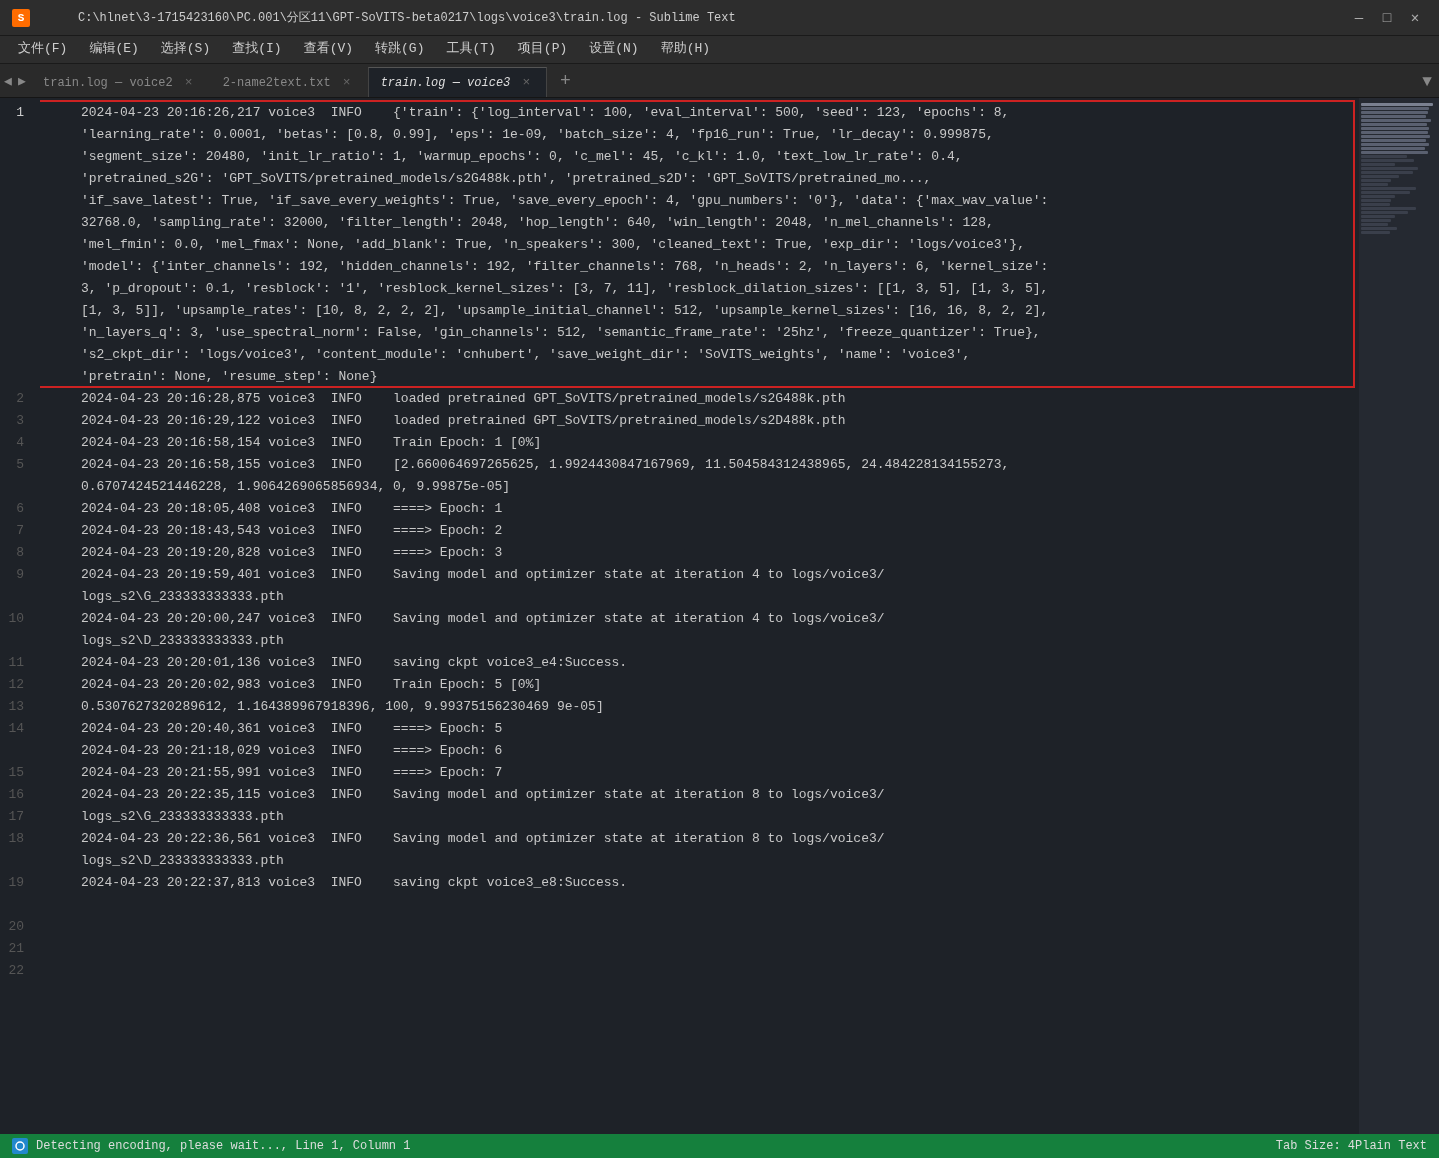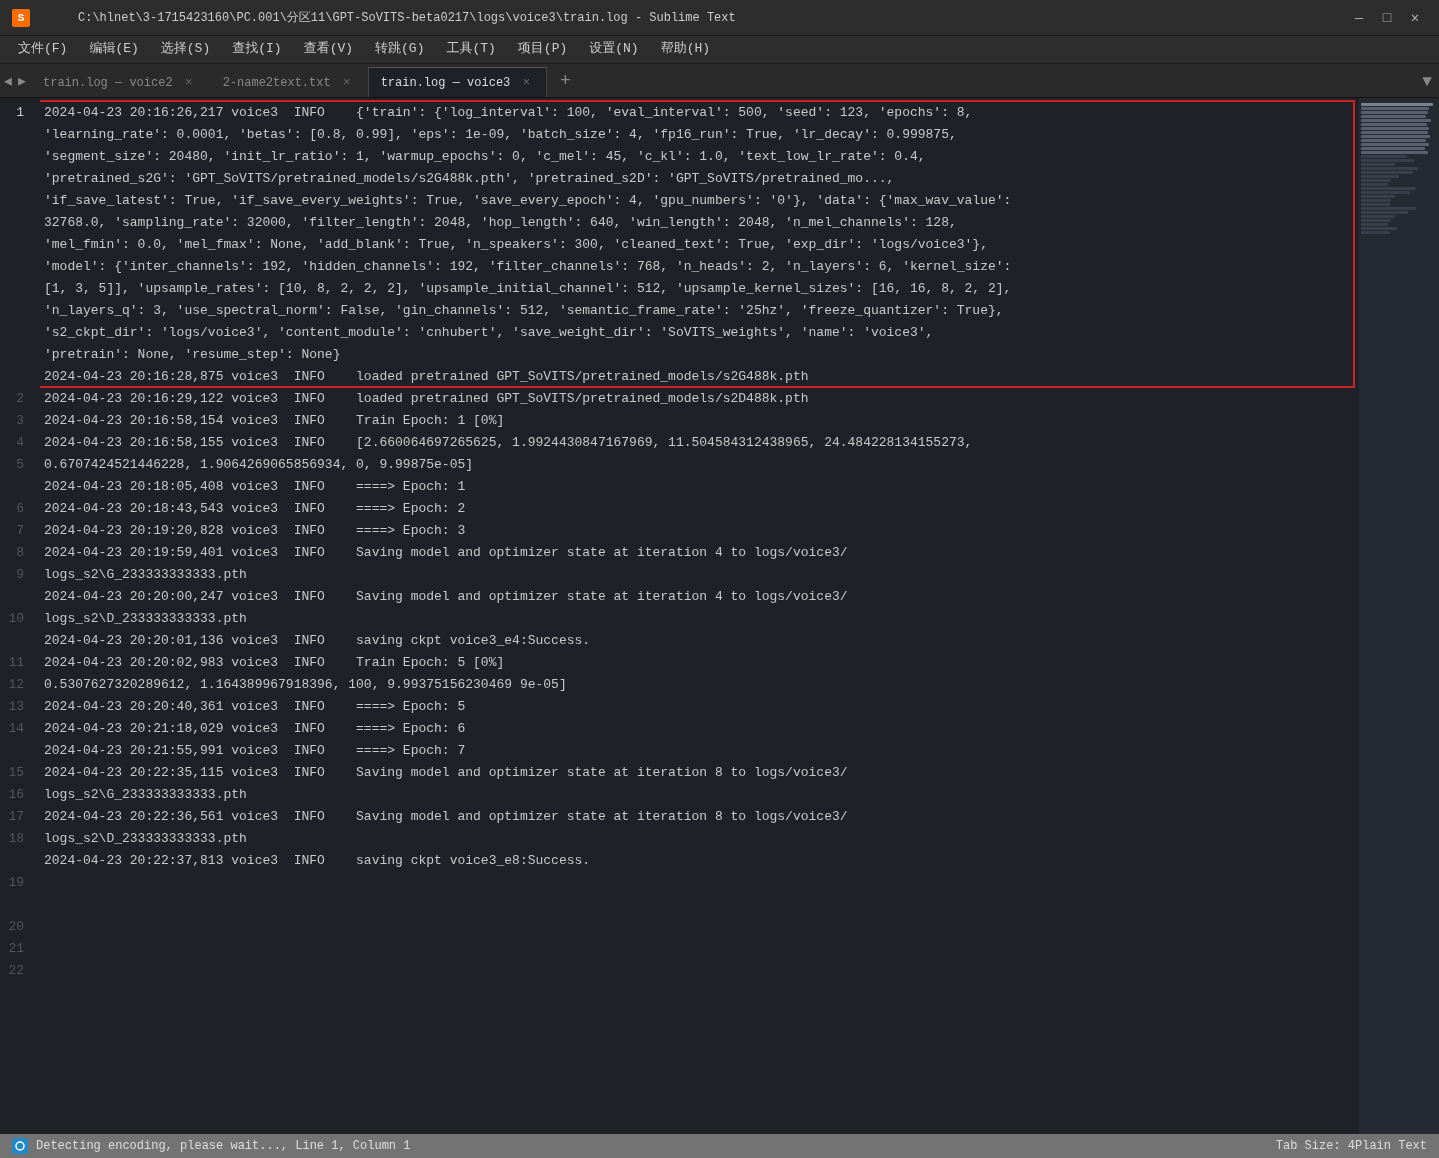--- a/index.html
+++ b/index.html
@@ -112,20 +112,21 @@
       cursor: pointer;
       white-space: nowrap;
       min-width: 120px;
     }
     .tab.active {
       background: #1e2228;
       color: #ddd;
       border-top-color: #555;
       border-left-color: #444;
       border-right-color: #444;
+      font-style: italic;
     }
     .tab .close-btn {
       width: 16px;
       height: 16px;
       display: flex;
       align-items: center;
       justify-content: center;
       font-size: 13px;
       color: #666;
       border-radius: 3px;
@@ -193,33 +194,34 @@
       color: #c8c8c8;
     }
 
     .code-line {
       display: block;
       padding: 0 4px;
       white-space: pre;
       min-height: 22px;
       font-size: 13px;
       line-height: 22px;
+      margin-left: 37px;
     }
 
     
     #minimap {
       width: 80px;
       background: #252931;
       flex-shrink: 0;
       overflow: hidden;
     }
 
     
     #status-bar {
-      background: #737373;
+      background: #15803d;
       height: 24px;
       display: flex;
       align-items: center;
       padding: 0 12px;
       gap: 16px;
       flex-shrink: 0;
       color: #ddd;
       font-size: 12px;
     }
     #status-bar .status-left {
@@ -374,20 +376,21 @@
           z-index:5;
         "></div>
         <span class="code-line">2024-04-23 20:16:26,217 voice3  INFO    {'train': {'log_interval': 100, 'eval_interval': 500, 'seed': 123, 'epochs': 8,</span>
         <span class="code-line">'learning_rate': 0.0001, 'betas': [0.8, 0.99], 'eps': 1e-09, 'batch_size': 4, 'fp16_run': True, 'lr_decay': 0.999875,</span>
         <span class="code-line">'segment_size': 20480, 'init_lr_ratio': 1, 'warmup_epochs': 0, 'c_mel': 45, 'c_kl': 1.0, 'text_low_lr_rate': 0.4,</span>
         <span class="code-line">'pretrained_s2G': 'GPT_SoVITS/pretrained_models/s2G488k.pth', 'pretrained_s2D': 'GPT_SoVITS/pretrained_mo...,</span>
         <span class="code-line">'if_save_latest': True, 'if_save_every_weights': True, 'save_every_epoch': 4, 'gpu_numbers': '0'}, 'data': {'max_wav_value':</span>
         <span class="code-line">32768.0, 'sampling_rate': 32000, 'filter_length': 2048, 'hop_length': 640, 'win_length': 2048, 'n_mel_channels': 128,</span>
         <span class="code-line">'mel_fmin': 0.0, 'mel_fmax': None, 'add_blank': True, 'n_speakers': 300, 'cleaned_text': True, 'exp_dir': 'logs/voice3'},</span>
         <span class="code-line">'model': {'inter_channels': 192, 'hidden_channels': 192, 'filter_channels': 768, 'n_heads': 2, 'n_layers': 6, 'kernel_size':</span>
+        <span class="code-line">3, 'p_dropout': 0.1, 'resblock': '1', 'resblock_kernel_sizes': [3, 7, 11], 'resblock_dilation_sizes': [[1, 3, 5], [1, 3, 5],</span>
         <span class="code-line">[1, 3, 5]], 'upsample_rates': [10, 8, 2, 2, 2], 'upsample_initial_channel': 512, 'upsample_kernel_sizes': [16, 16, 8, 2, 2],</span>
         <span class="code-line">'n_layers_q': 3, 'use_spectral_norm': False, 'gin_channels': 512, 'semantic_frame_rate': '25hz', 'freeze_quantizer': True},</span>
         <span class="code-line">'s2_ckpt_dir': 'logs/voice3', 'content_module': 'cnhubert', 'save_weight_dir': 'SoVITS_weights', 'name': 'voice3',</span>
         <span class="code-line">'pretrain': None, 'resume_step': None}</span>
       </div>
       <span class="code-line">2024-04-23 20:16:28,875 voice3  INFO    loaded pretrained GPT_SoVITS/pretrained_models/s2G488k.pth</span>
       <span class="code-line">2024-04-23 20:16:29,122 voice3  INFO    loaded pretrained GPT_SoVITS/pretrained_models/s2D488k.pth</span>
       <span class="code-line">2024-04-23 20:16:58,154 voice3  INFO    Train Epoch: 1 [0%]</span>
       <span class="code-line">2024-04-23 20:16:58,155 voice3  INFO    [2.660064697265625, 1.9924430847167969, 11.504584312438965, 24.484228134155273,</span>
       <span class="code-line">0.6707424521446228, 1.9064269065856934, 0, 9.99875e-05]</span>

